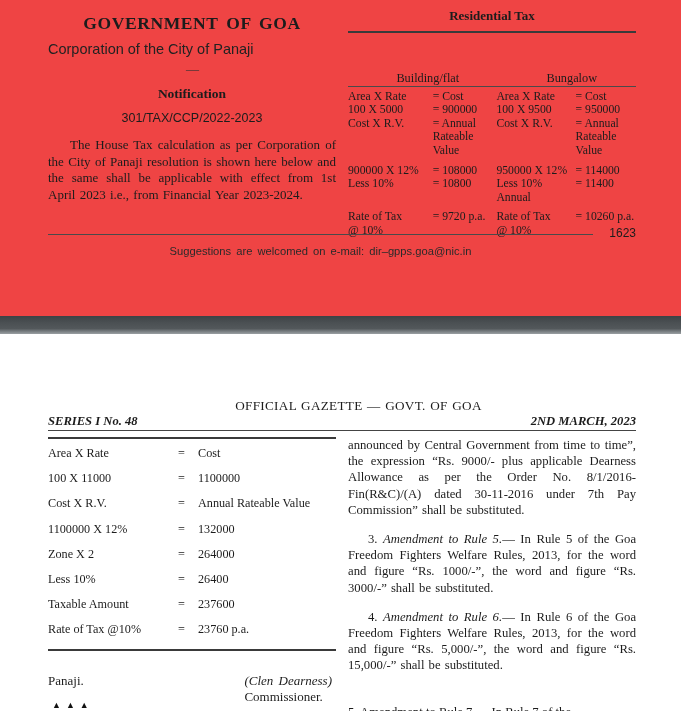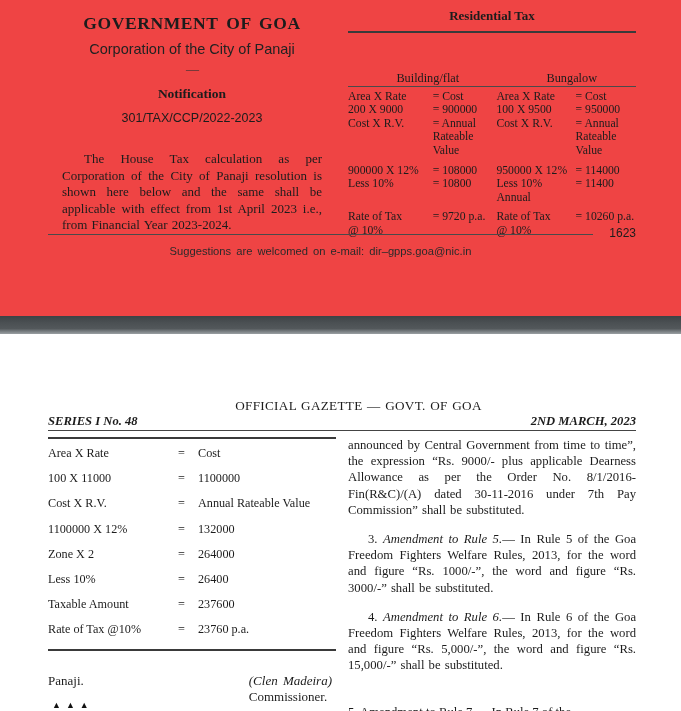--- a/index.html
+++ b/index.html
@@ -57,21 +57,20 @@
     text-align: center;
     font-family: "Liberation Serif", serif;
     font-weight: bold;
     font-size: 17.5px;
     letter-spacing: 0.6px;
     word-spacing: 3px;
     margin: 0;
     padding-top: 13px;
   }
   .corp-title {
-    text-align: center;
     font-family: "Liberation Sans", sans-serif;
     font-size: 14.5px;
     margin: 0;
     padding-top: 7px;
     color: #222;
   }
   .dash-rule {
     text-align: center;
     font-size: 13px;
     letter-spacing: -1px;
@@ -91,21 +90,21 @@
     text-align: center;
     font-family: "Liberation Sans", sans-serif;
     font-size: 12.5px;
     margin: 0;
     padding-top: 9px;
   }
   .body-para {
     text-align: justify;
     font-size: 13px;
     line-height: 16.6px;
-    margin: 14px;
+    margin: 0;
     padding-top: 12px;
     text-indent: 22px;
     word-spacing: 1px;
   }
 
   
   .foot-wrap {
     position: absolute;
     left: 48px;
     top: 228px;
@@ -292,21 +291,21 @@
     <div class="rule-thin"></div>
     <table class="taxtbl" style="margin-top:3px;">
       <tbody>
           <tr>
         <td class="c-lbl">Area X Rate</td>
         <td class="c-val">= Cost</td>
         <td class="c-lbl2">Area X Rate</td>
         <td class="c-val2">= Cost</td>
       </tr>
       <tr>
-        <td class="c-lbl">200 X 9000</td>
+        <td class="c-lbl">100 X 5000</td>
         <td class="c-val">= 900000</td>
         <td class="c-lbl2">100 X 9500</td>
         <td class="c-val2">= 950000</td>
       </tr>
       <tr>
         <td class="c-lbl">Cost X R.V.</td>
         <td class="c-val">= Annual</td>
         <td class="c-lbl2">Cost X R.V.</td>
         <td class="c-val2">= Annual</td>
       </tr>
@@ -424,21 +423,21 @@
       <td class="t2-eq">=</td>
       <td>23760 p.a.</td>
     </tr>
   </tbody>
     </table>
   <div class="rule-thick" style="margin-top:6px;"></div>
 
   <div class="sign-row">
     <div class="sign-left">Panaji.</div>
     <div class="sign-right">
-      <div class="ital">(Clen Madeira)</div>
+      <div class="ital">(Clen Dearness)</div>
       <div>Commissioner.</div>
     </div>
 
   </div>
 </div>
 
 <div class="tri-mark">▲▲▲</div>
 
 <div class="col-right" style="top:437px;">
   <p class="para2">announced by Central Government from time to time”, the expression “Rs. 9000/- plus applicable Dearness Allowance as per the Order No. 8/1/2016-Fin(R&amp;C)/(A) dated 30-11-2016 under 7th Pay Commission” shall be substituted.</p>

